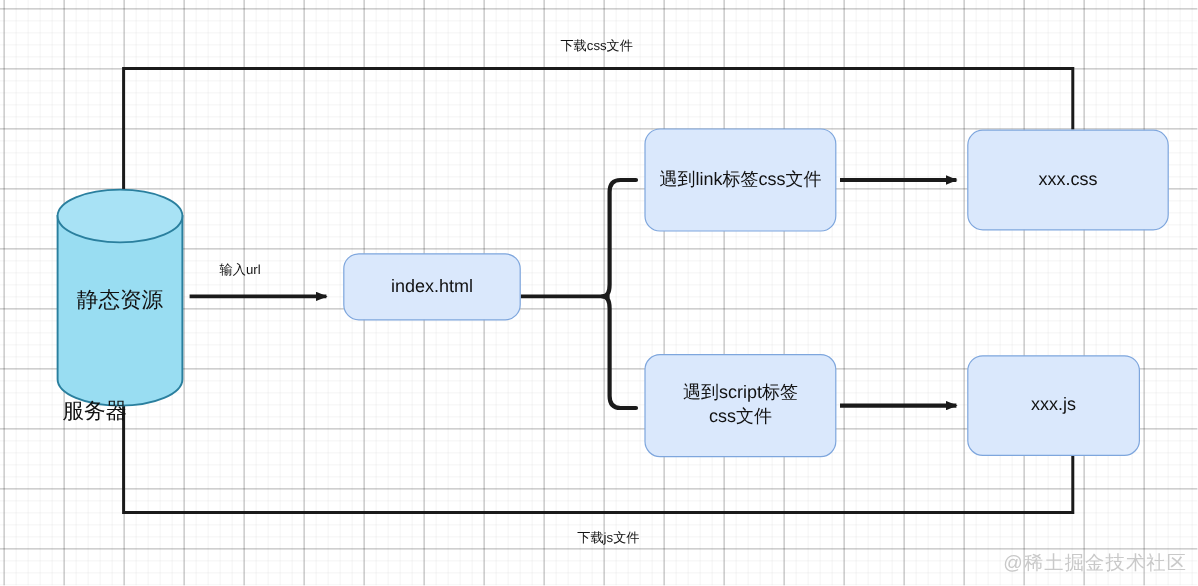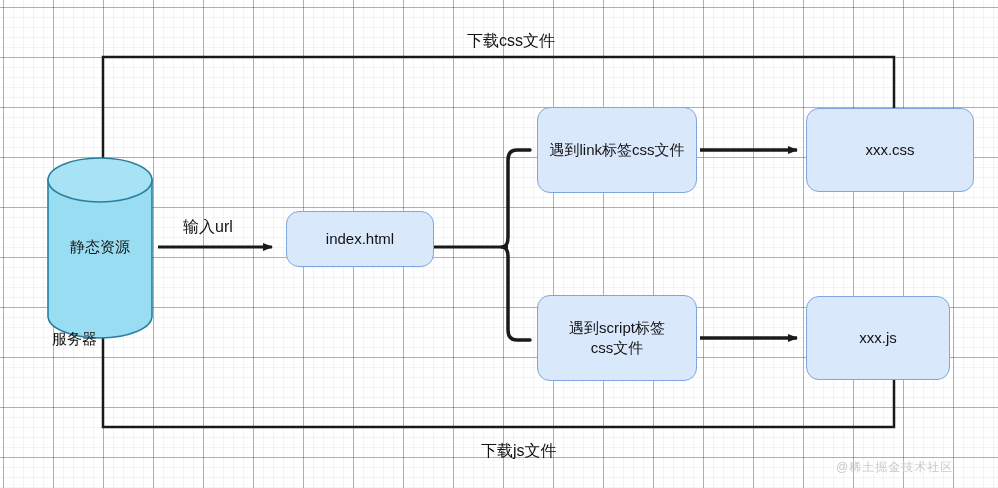--- a/index.html
+++ b/index.html
@@ -39,34 +39,34 @@
     color: #121212;
     font-size: 15px;
     line-height: 1.35;
     border-radius: 13px;
     background: #dae8fc;
     border: 1px solid #7ea6dd;
   }
   .cyl-label {
     position: absolute;
     color: #121212;
-    font-size: 15px;
+    font-size: 18px;
     white-space: nowrap;
   }
   .edge-label {
     position: absolute;
     color: #121212;
-    font-size: 16px;
+    font-size: 11px;
     white-space: nowrap;
     background: rgba(255,255,255,0.0);
   }
   .watermark {
     position: absolute;
     color: #c9c9c9;
-    font-size: 12px;
+    font-size: 16px;
     letter-spacing: 1px;
     white-space: nowrap;
   }
 </style>
 </head>
 <body>
 
 <div id="canvas">
 
   <svg id="edges" viewBox="0 0 998 488" width="998" height="488">

